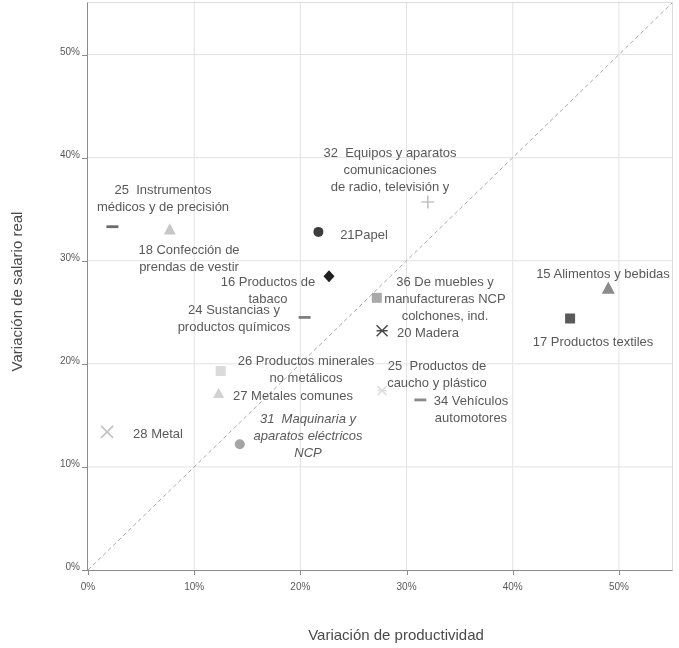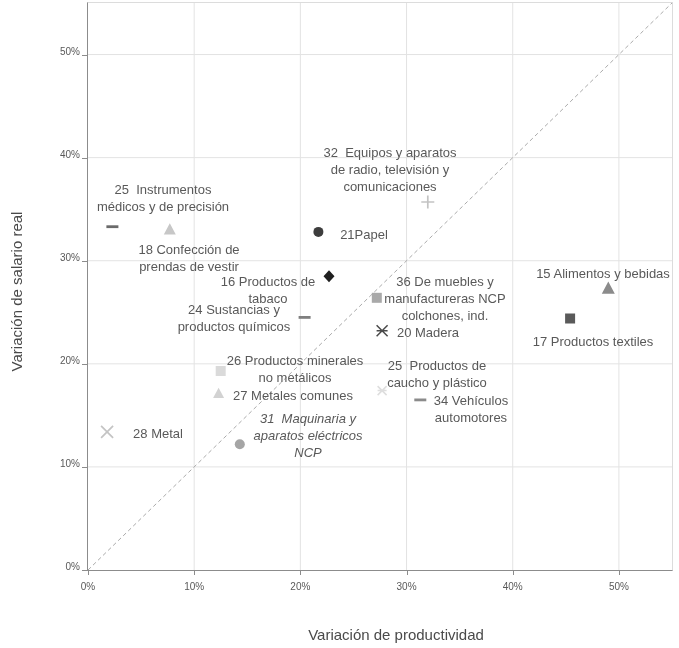--- a/index.html
+++ b/index.html
@@ -105,38 +105,38 @@
         <div class="pt-label" style="left: 180px; top: 270px;">
           <div>16 Productos de</div>
           <div>tabaco</div>
         </div>
         <div class="pt-label" style="left: 146px; top: 298px;">
           <div>24 Sustancias y</div>
           <div>productos químicos</div>
         </div>
         <div class="pt-label" style="left: 302px; top: 141px;">
           <div>32  Equipos y aparatos</div>
+          <div>comunicaciones</div>
           <div>de radio, televisión y</div>
-          <div>comunicaciones</div>
         </div>
         <div class="pt-label" style="left: 357px; top: 270px;">
           <div>36 De muebles y</div>
           <div>manufactureras NCP</div>
           <div>colchones, ind.</div>
         </div>
         <div class="pt-label" style="left: 340px; top: 321px;">
           <div>20 Madera</div>
         </div>
         <div class="pt-label" style="left: 515px; top: 262px;">
           <div>15 Alimentos y bebidas</div>
         </div>
         <div class="pt-label" style="left: 505px; top: 330px;">
           <div>17 Productos textiles</div>
         </div>
-        <div class="pt-label" style="left: 207px; top: 349px;">
+        <div class="pt-label" style="left: 218px; top: 349px;">
           <div>26 Productos minerales</div>
           <div>no metálicos</div>
         </div>
         <div class="pt-label" style="left: 205px; top: 384px;">
           <div>27 Metales comunes</div>
         </div>
         <div class="pt-label" style="left: 349px; top: 354px;">
           <div>25  Productos de</div>
           <div>caucho y plástico</div>
         </div>

